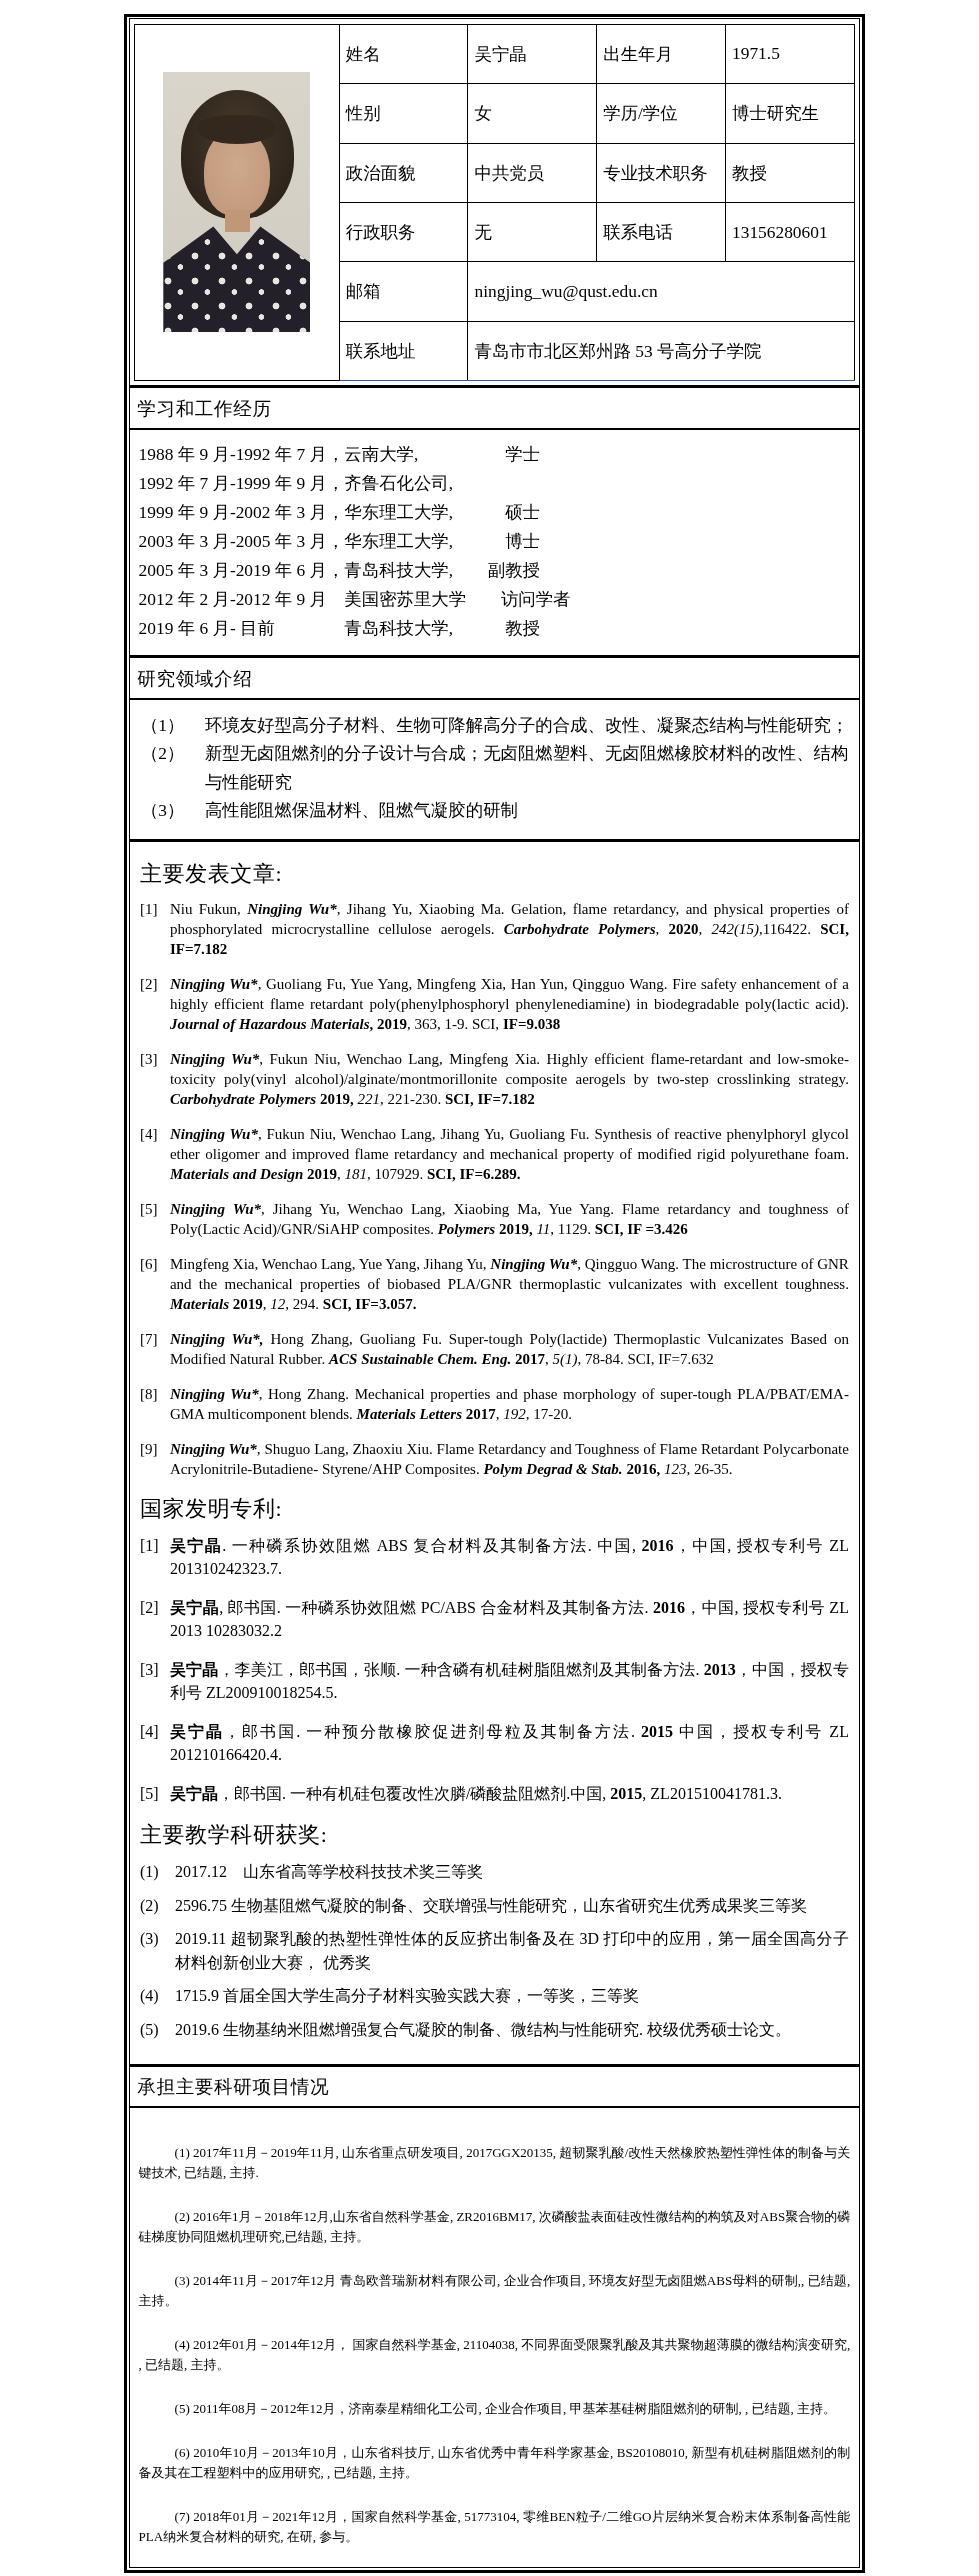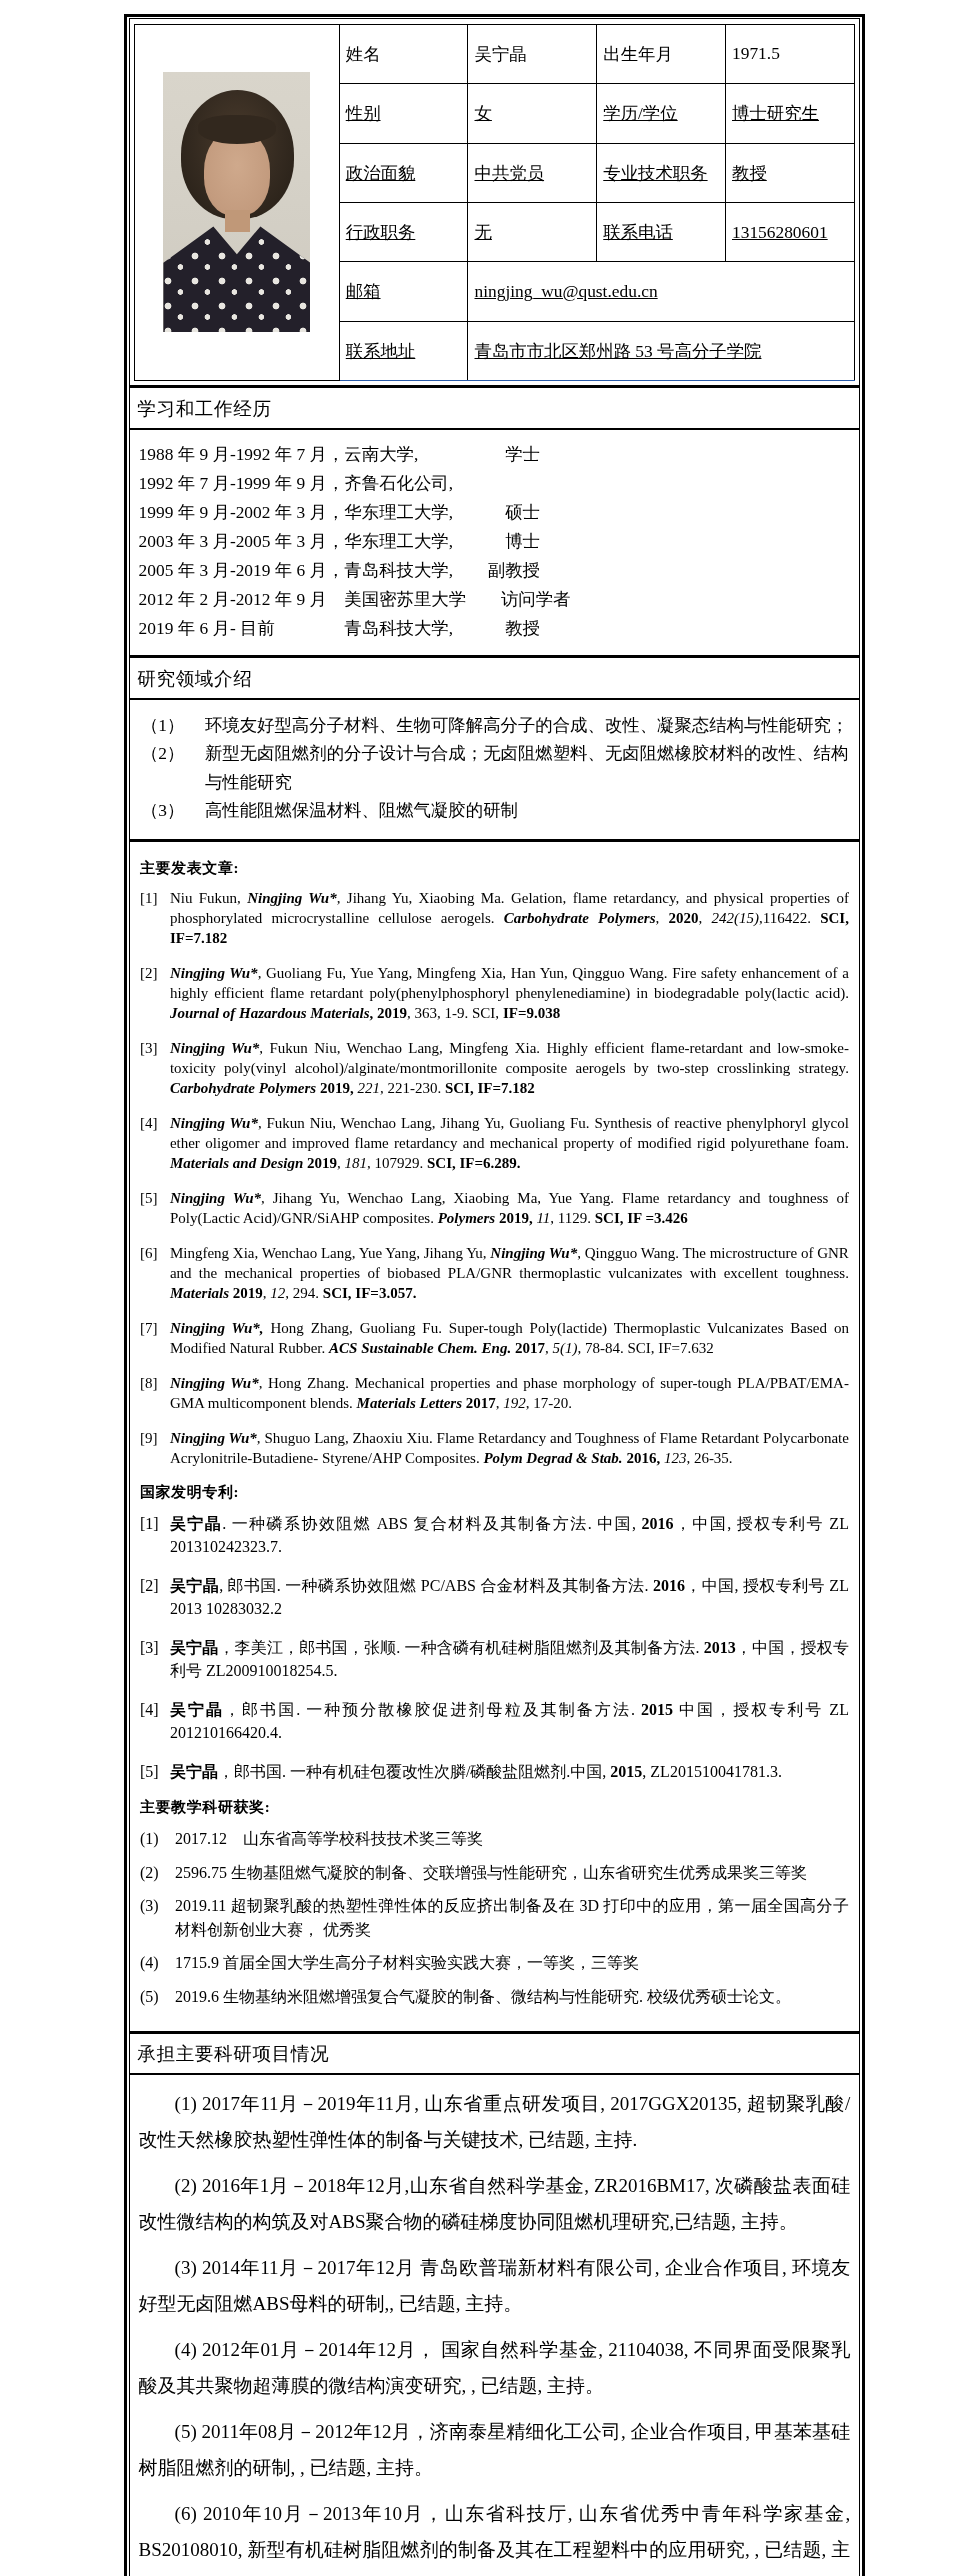--- a/index.html
+++ b/index.html
@@ -21,21 +21,21 @@
     font-size:18.6px;line-height:21px;padding:9.3px 7.4px;
     border-bottom:2.5px solid #000;letter-spacing:0.6px;
   }
   
   .info-wrap{padding:4.3px;}
   table.info{border-collapse:collapse;width:100%;table-layout:fixed;}
   table.info td{
     border:1.2px solid #000;font-size:17.4px;padding:3.7px 6.2px;
     height:51px;vertical-align:middle;overflow:hidden;
   }
-  table.info tr + tr td{border-top:1.9px solid #2a5caa;text-decoration:underline;}
+  table.info tr + tr td{border-top:1.9px solid #2a5caa;}
   table.info tr:last-child td{border-bottom:1.9px solid #2a5caa;margin-left:26px;}
   td.photo-cell{width:191px;text-align:center;vertical-align:middle;}
   .photo{
     width:147px;height:260px;margin:3.7px auto;position:relative;overflow:hidden;
     background:linear-gradient(180deg,#d9d5cb 0%,#d3cfc5 60%,#cfcabf 100%);
   }
   .photo .hair{
     position:absolute;left:17.4px;top:17.4px;width:113px;height:129px;
     border-radius:50% 50% 46% 46%;
     background:radial-gradient(ellipse at 50% 40%,#4a3b2c 0%,#342a20 55%,#241d15 100%);
@@ -64,34 +64,34 @@
   
   .exp-body{padding:10px 8.7px 12.4px 8.7px;}
   .exp-line{font-size:17.4px;line-height:29px;white-space:pre-wrap;}
   
   .research-body{padding:11px 8.7px 13.6px 11px;}
   .research-item{display:flex;font-size:17.4px;line-height:28.5px;}
   .research-no{width:64px;flex-shrink:0;}
   .research-text{flex:1;}
   
   .ach-body{padding:8.7px 10px 12.4px 10px;}
-  .sub-header{font-size:15px;font-weight:bold;margin:8.7px 0 10px 0;letter-spacing:0.6px;}
+  .sub-header{font-size:22px;font-weight:normal;margin:8.7px 0 10px 0;letter-spacing:0.6px;}
   .ref-item{display:flex;margin-bottom:15px;}
   .ref-no{width:30px;flex-shrink:0;font-size:15px;line-height:20px;}
   .ref-text{flex:1;font-size:15px;line-height:20px;text-align:justify;}
   .ref-item.cjk .ref-no{font-size:16px;line-height:23.5px;}
   .ref-item.cjk .ref-text{font-size:16px;line-height:23.5px;}
   .award-item{display:flex;margin-bottom:10px;}
   .award-no{width:35px;flex-shrink:0;font-size:16px;line-height:23.5px;}
   .award-text{flex:1;font-size:16px;line-height:23.5px;text-align:justify;}
   
   .proj-body{padding:11px 8.7px 10px 8.7px;}
   .proj-item{
-    font-size:19px;line-height:36px;text-align:justify;
-    text-indent:36px;margin-bottom:10px;white-space:pre-wrap;
+    font-size:13px;line-height:20px;text-align:justify;
+    text-indent:36px;margin-bottom:10px;white-space:pre-wrap;margin-top:24px;
   }
 </style>
 </head>
 <body>
 
 <div class="page">
   <div class="frame-outer">
     <div class="frame-inner">
 
       <div class="section">

